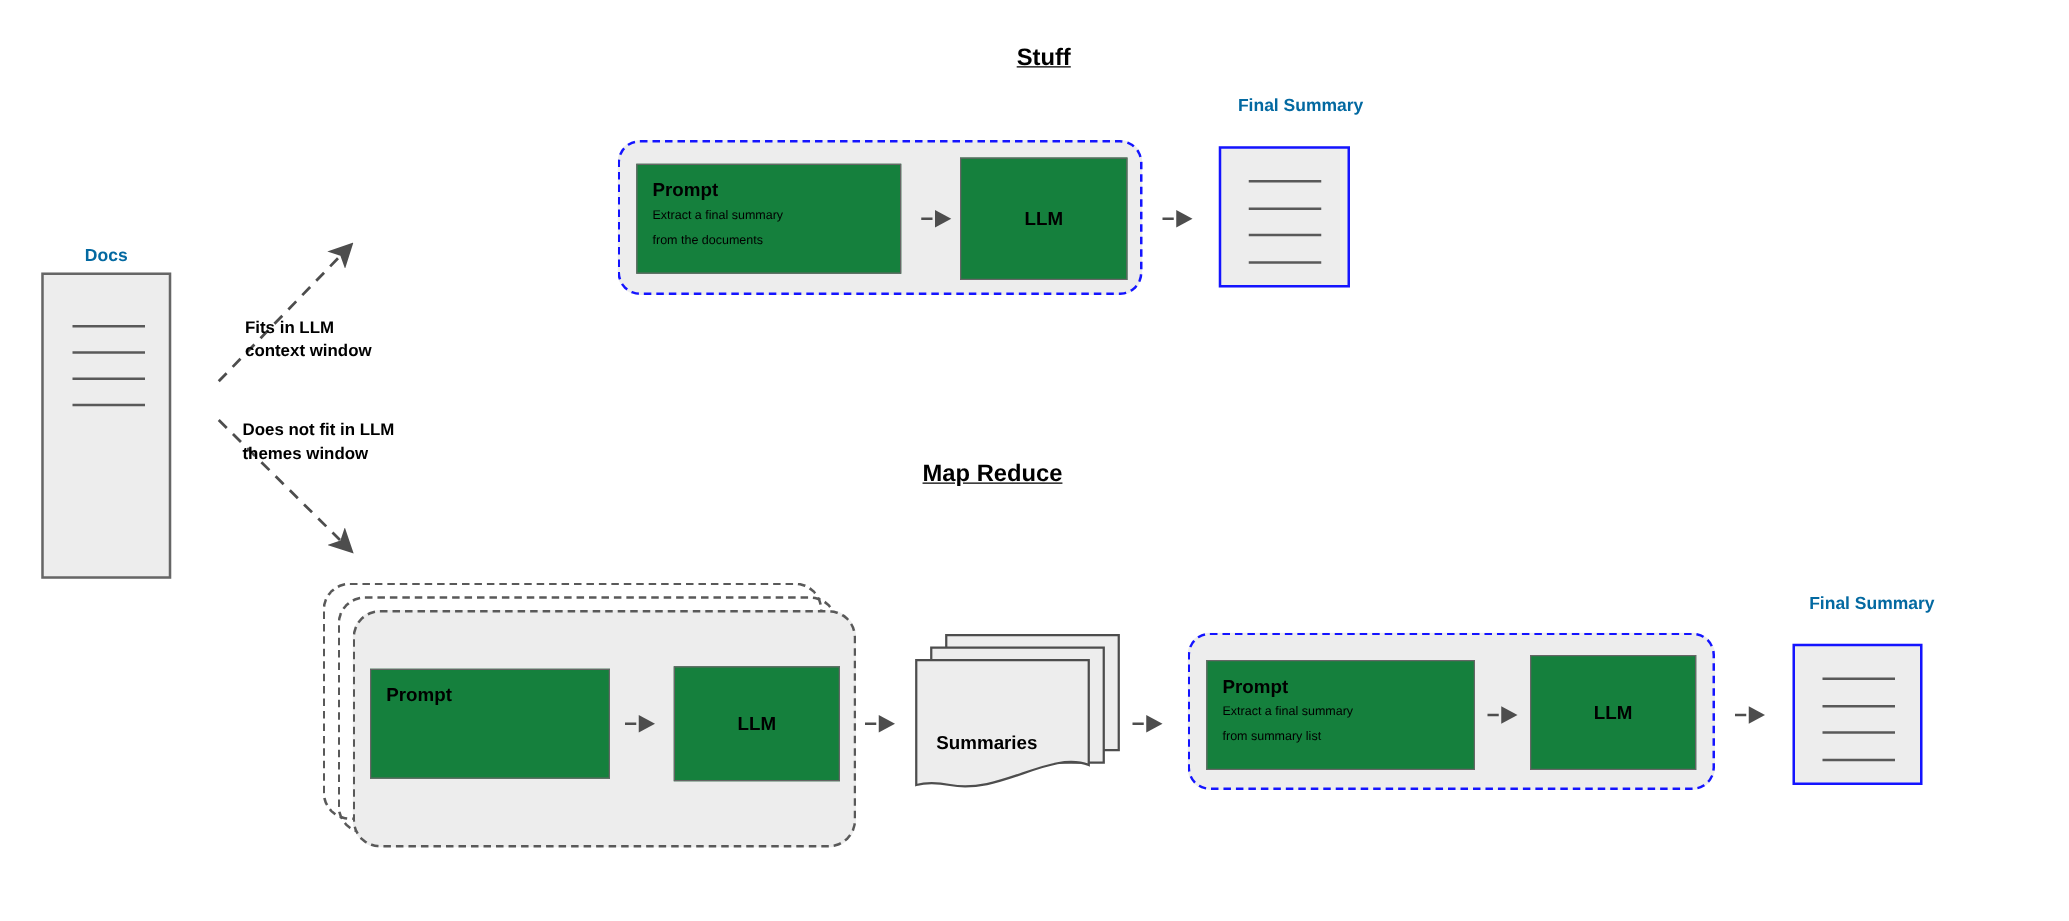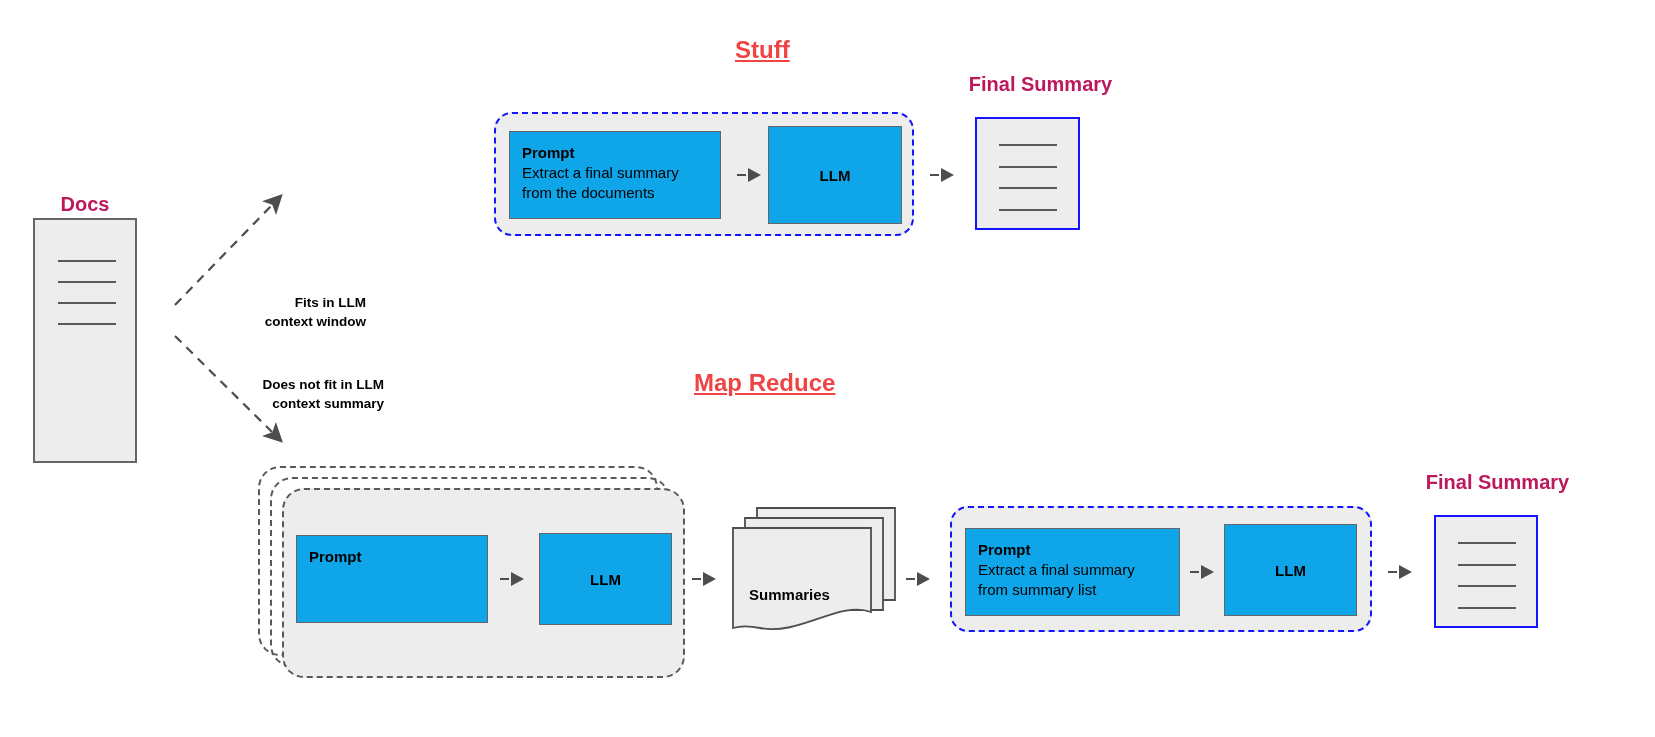--- a/index.html
+++ b/index.html
@@ -25,21 +25,21 @@
   .doc-box.blue{
     border-color:#1414ff;
     border-width:2px;
   }
   .doc-line{
     position:absolute;
     height:0;
     border-top:2px solid #595959;
   }
   .plain-box{
-    background:#0ea5e9;
+    background:#15803d;
     border:1.5px solid #666666;
     box-sizing:border-box;
   }
   .dashed-blue{
     background:#ededed;
     border:2px dashed #1414ff;
     border-radius:18px;
     box-sizing:border-box;
   }
   .dashed-gray{
@@ -48,49 +48,49 @@
     border-radius:22px;
     box-sizing:border-box;
   }
   .dashed-gray.ghost{
     background:transparent;
   }
 
   
   .caption{
     font-weight:bold;
-    font-size:20px;
+    font-size:14px;
     text-align:center;
     line-height:19px;
-    color:#be185d;
+    color:#0369a1;
   }
   .section-title{
     font-weight:bold;
-    font-size:24px;
+    font-size:19px;
     text-decoration:underline;
-    color:#ef4444;
+    text-align:center;
+    color:#000000;
     white-space:nowrap;
   }
   .edge-label{
     font-weight:bold;
     font-size:13.5px;
     line-height:19px;
-    text-align:right;
+    text-align:left;
     color:#000;
     white-space:pre-line;
-    margin-top:41px;
   }
   .prompt-title{
     font-weight:bold;
     font-size:15px;
     line-height:20px;
   }
   .prompt-body{
     font-weight:normal;
-    font-size:15px;
+    font-size:10px;
     line-height:20px;
     white-space:pre-line;
   }
   .prompt-inner{
     padding:11px 12px 10px 12px;
   }
   .llm-label{
     font-weight:bold;
     font-size:15px;
     width:100%;
@@ -156,21 +156,21 @@
 
     <line x1="175" y1="305" x2="272" y2="205" stroke="#4d4d4d" stroke-width="2.2" stroke-dasharray="9,7" marker-end="url(#arrowGray)"></line>
 
     <line x1="175" y1="336" x2="272" y2="432" stroke="#4d4d4d" stroke-width="2.2" stroke-dasharray="9,7" marker-end="url(#arrowGray)"></line>
   </svg>
 
   <div class="abs edge-label" style="left:196px;top:252px;width:170px;">Fits in LLM
 context window</div>
 
   <div class="abs edge-label" style="left:194px;top:334px;width:190px;">Does not fit in LLM
-context summary</div>
+themes window</div>
 
   <div class="abs section-title" style="left:735px;top:36px;width:200px;">Stuff</div>
 
   <div class="abs dashed-blue" style="left:494px;top:112px;width:420px;height:124px;"></div>
 
   <div class="abs plain-box" style="left:509px;top:131px;width:212px;height:88px;">
     <div class="prompt-inner">
       <div class="prompt-title">Prompt</div>
       <div class="prompt-body">Extract a final summary
 from the documents</div>

